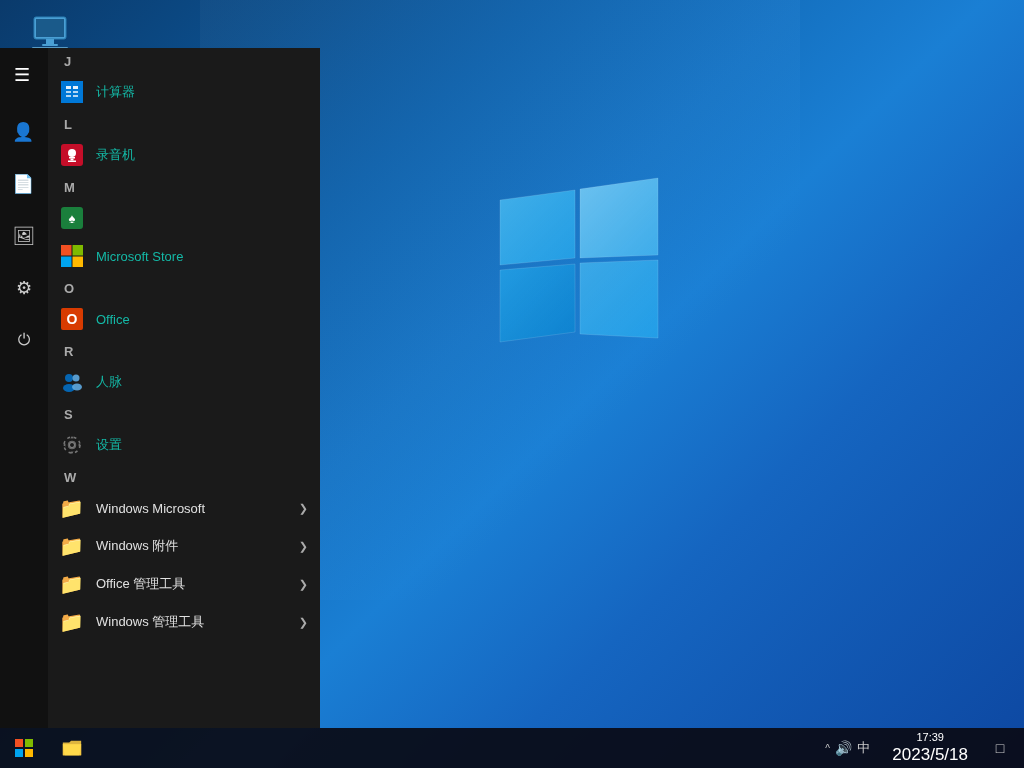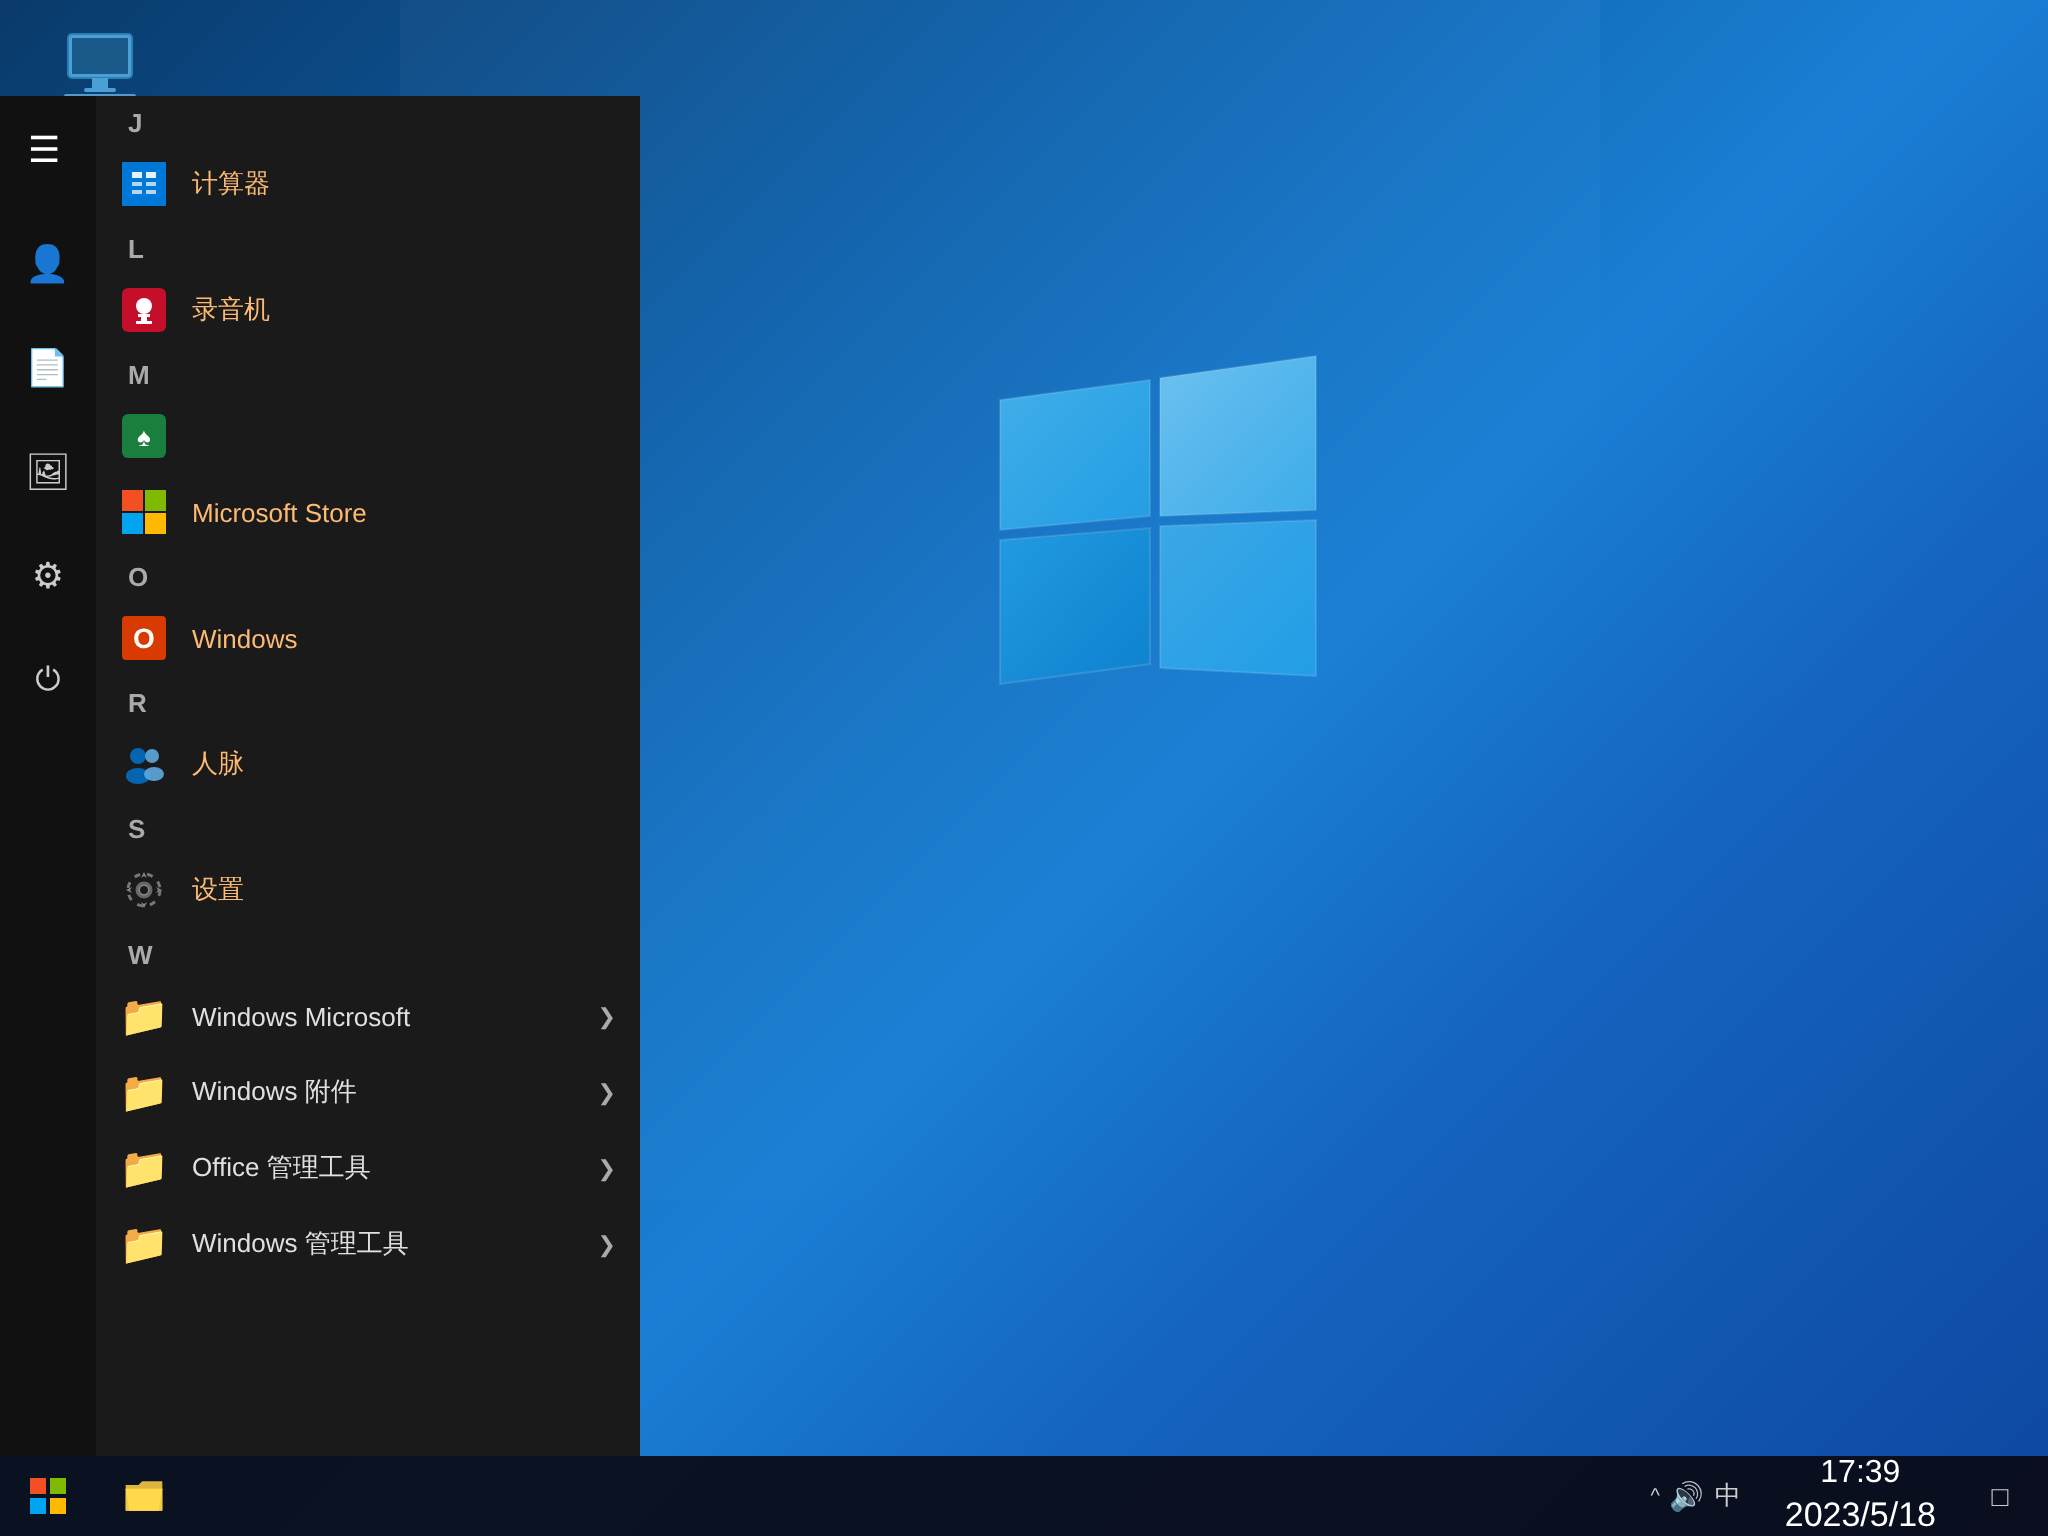--- a/index.html
+++ b/index.html
@@ -192,21 +192,21 @@
       color: #aaa;
       font-size: 13px;
       font-weight: 600;
     }
 
     .app-item {
       display: flex;
       align-items: center;
       padding: 7px 12px;
       cursor: pointer;
-      color: #fdba74;
+      color: #14b8a6;
       font-size: 13px;
       gap: 12px;
     }
 
     .app-icon {
       width: 24px;
       height: 24px;
       display: flex;
       align-items: center;
       justify-content: center;
@@ -413,21 +413,21 @@
 
       <div class="app-section-header">O</div>
 
       <div class="app-item">
         <div class="app-icon">
           <svg width="22" height="22" viewBox="0 0 22 22" xmlns="http://www.w3.org/2000/svg">
             <rect width="22" height="22" fill="#d83b01" rx="2"></rect>
             <text x="11" y="16" text-anchor="middle" fill="white" font-size="14" font-weight="bold" font-family="Arial">O</text>
           </svg>
         </div>
-        <span class="app-label">Windows</span>
+        <span class="app-label">Office</span>
       </div>
 
       <div class="app-section-header">R</div>
 
       <div class="app-item">
         <div class="app-icon">
           <svg width="22" height="22" viewBox="0 0 22 22" xmlns="http://www.w3.org/2000/svg">
             <circle cx="8" cy="7" r="4" fill="#0078d7" opacity="0.8"></circle>
             <ellipse cx="8" cy="17" rx="6" ry="4" fill="#0078d7" opacity="0.8"></ellipse>
             <circle cx="15" cy="7" r="3.5" fill="#5ea8e0" opacity="0.9"></circle>
@@ -512,21 +512,21 @@
       </svg>
     </div>
 
     <div id="taskbar-right">
       <div id="taskbar-tray">
         <span style="font-size:10px; color:#ccc;">^</span>
         <span style="font-size:14px;">🔊</span>
         <span style="font-size:13px; color:#ccc;">中</span>
       </div>
       <div id="taskbar-datetime">
-        <span style="font-size:16px;text-align:right;">17:39</span>
+        <span style="font-size:11px;text-align:right;">17:39</span>
         <span style="font-size:17px;">2023/5/18</span>
       </div>
       <div id="taskbar-notification">
         <span style="font-size:14px; color:#ccc;">□</span>
       </div>
     </div>
   </div>
 
 </div>
 

